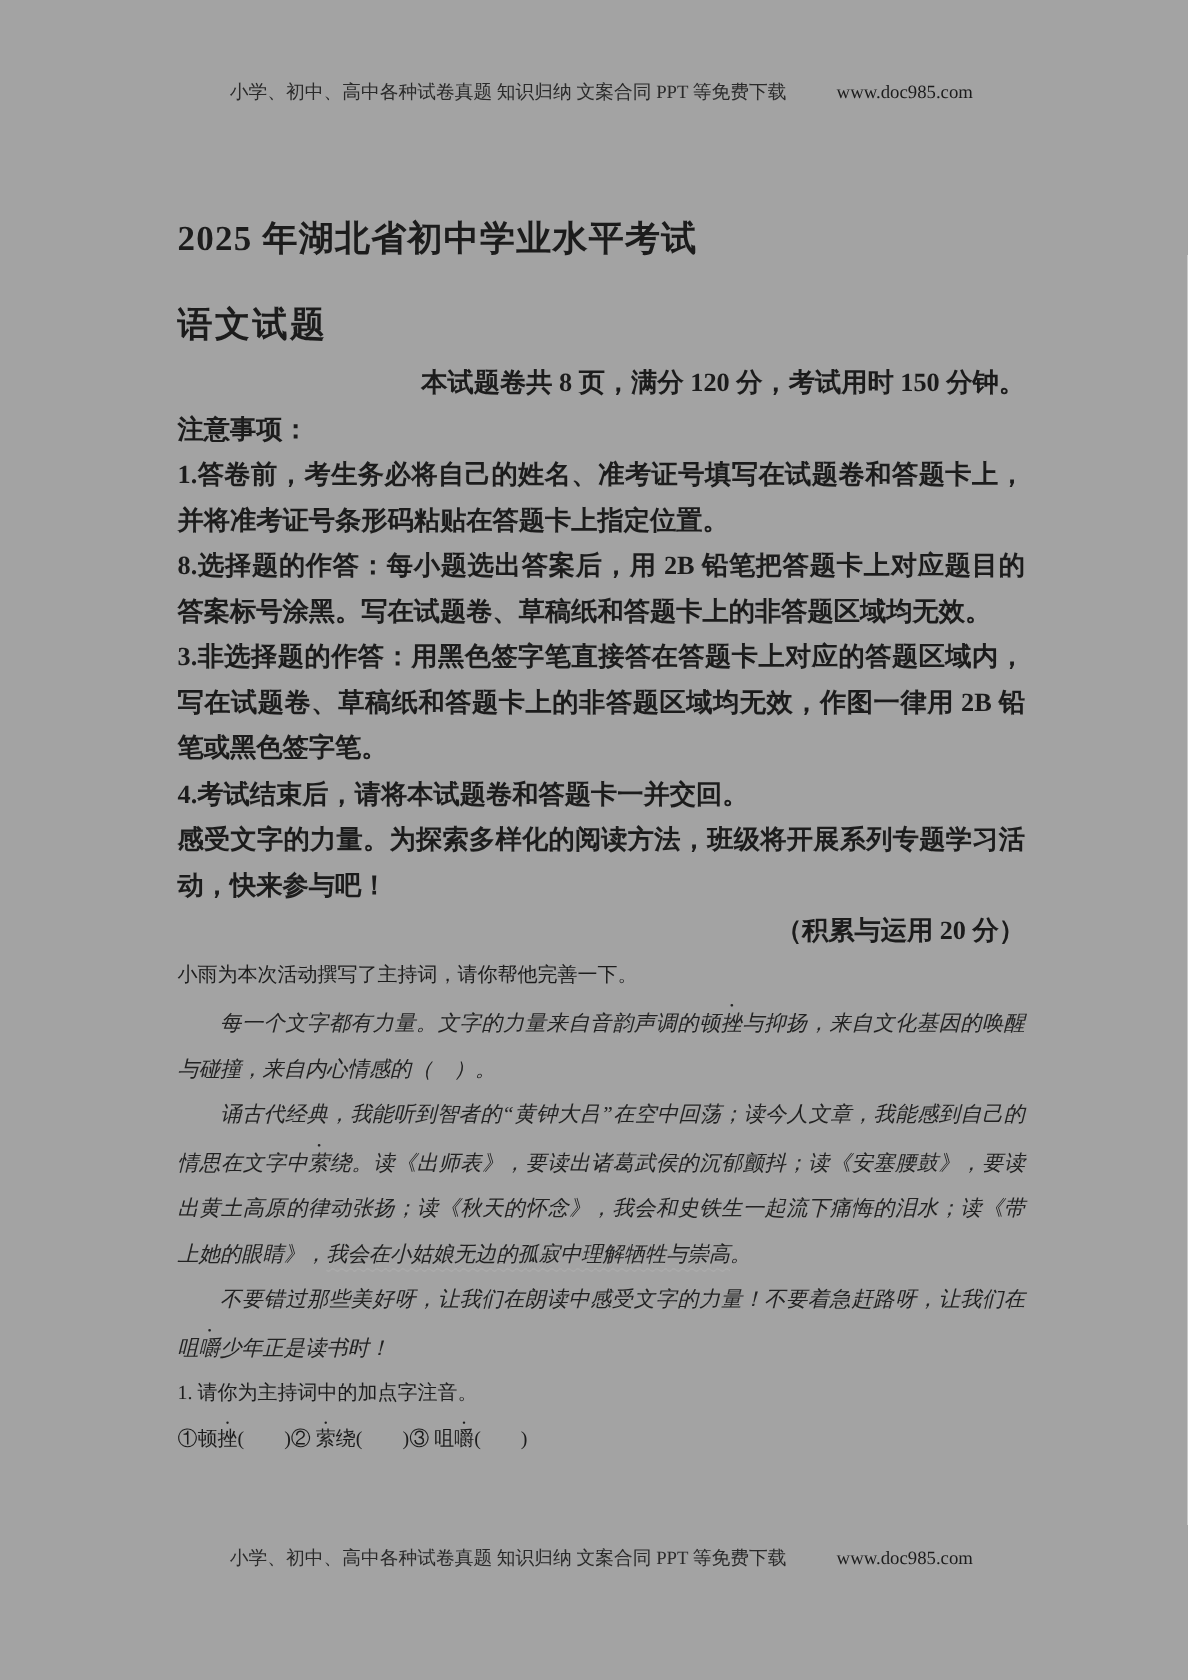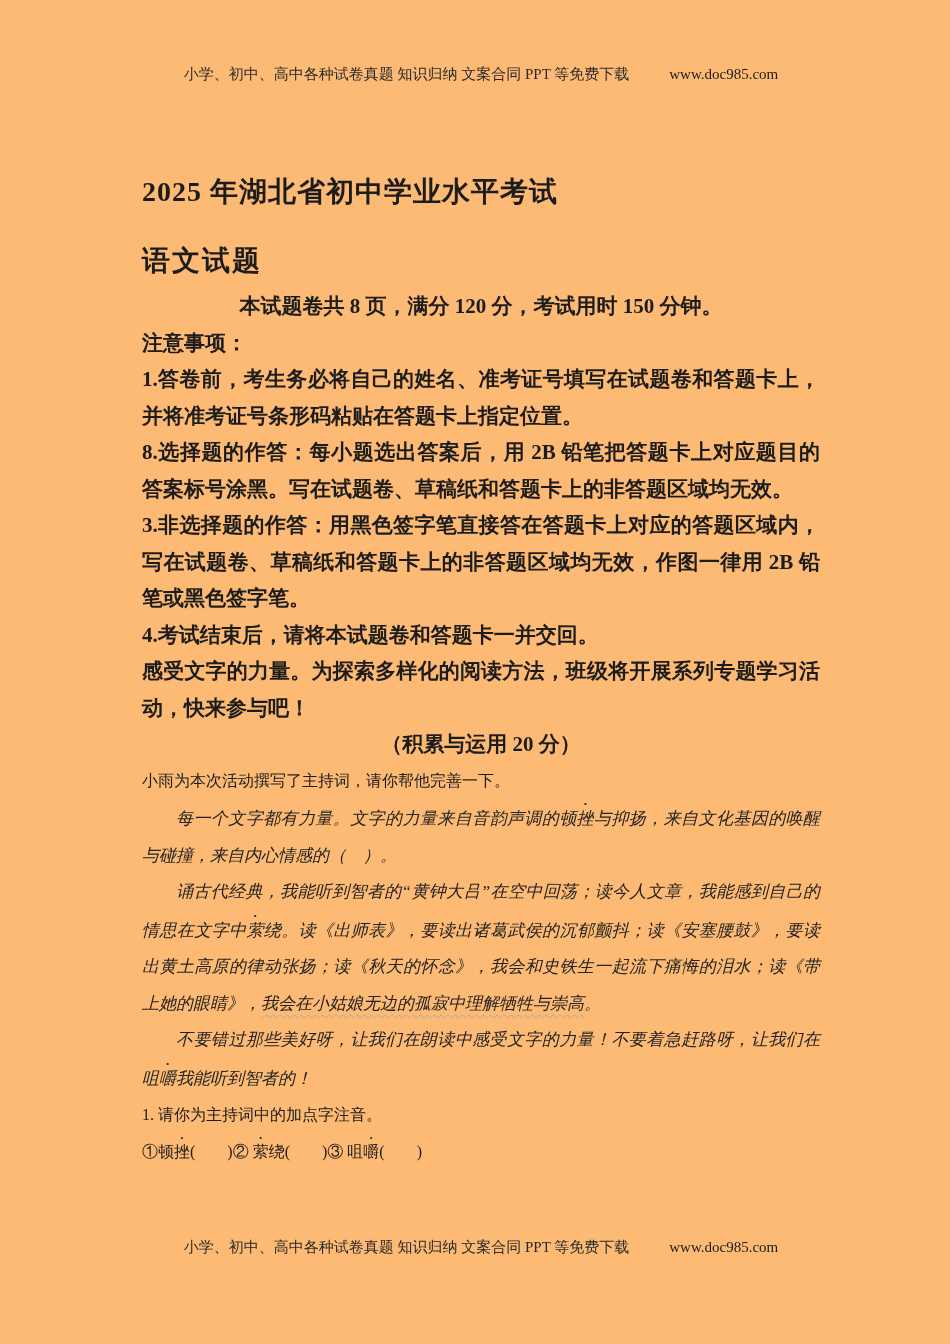--- a/index.html
+++ b/index.html
@@ -1,20 +1,20 @@
 <!DOCTYPE html>
 <html lang="zh"><head>
 <meta charset="utf-8">
 <style>
   html,body{margin:0;padding:0;background:#e8e8e8;}
   .page{
     position:relative;
     width:950px;height:1344px;
     margin:0 auto;
-    background:#fdba74;
+    background:#a3a3a3;
     color:#1c1c1c;
     font-family:"Liberation Serif","DejaVu Serif",serif;
     overflow:hidden;
   }
   .site-line{
     position:absolute;left:142px;right:130px;
     display:flex;justify-content:center;align-items:baseline;gap:40px;
     font-size:15px;line-height:22px;color:#2a2a2a;white-space:nowrap;
   }
   .site-line.top{top:63px;}
@@ -30,21 +30,21 @@
     text-align:left;font-weight:bold;font-size:28px;line-height:36px;
     letter-spacing:2px;
   }
   .flow{
     position:absolute;top:288px;left:142px;right:130px;
     font-size:21px;line-height:36.5px;
     overflow-wrap:anywhere;
   }
   .flow p{margin:0;}
   .bold{font-weight:bold;}
-  .center{text-align:center;}
+  .center{text-align:right;}
   .just{text-align:justify;}
   .body-text{font-size:16px;}
   .kai{
     font-size:17px;color:#222222;
     text-indent:2em;text-align:justify;font-style:italic;
   }
   .emph{
     -webkit-text-emphasis:filled dot;
     -webkit-text-emphasis-position:over right;
     text-emphasis:filled dot;
@@ -82,21 +82,21 @@
     <p class="bold just">感受文字的力量。为探索多样化的阅读方法，班级将开展系列专题学习活动，快来参与吧！</p>
 
     <p class="bold center">（积累与运用 20 分）</p>
 
     <p class="body-text">小雨为本次活动撰写了主持词，请你帮他完善一下。</p>
 
     <p class="kai"><span>每一个文字都有力量。文字的力量来自音韵声调的顿</span><span class="emph">挫</span><span>与抑扬，来自文化基因的唤醒与碰撞，来自内心情感的（　）。</span></p>
 
     <p class="kai"><span>诵古代经典，我能听到智者的“黄钟大吕”在空中回荡；读今人文章，我能感到自己的情思在文字中</span><span class="emph">萦</span><span>绕。读《出师表》，要读出诸葛武侯的沉郁颤抖；读《安塞腰鼓》，要读出黄土高原的律动张扬；读《秋天的怀念》，我会和史铁生一起流下痛悔的泪水；读《带上她的眼睛》，</span><span class="wavy">我会在小姑娘无边的孤寂中理解牺牲与崇高</span><span>。</span></p>
 
-    <p class="kai"><span>不要错过那些美好呀，让我们在朗读中感受文字的力量！不要着急赶路呀，让我们在咀</span><span class="emph">嚼</span><span>我能听到智者的！</span></p>
+    <p class="kai"><span>不要错过那些美好呀，让我们在朗读中感受文字的力量！不要着急赶路呀，让我们在咀</span><span class="emph">嚼</span><span>少年正是读书时！</span></p>
 
     <p class="body-text">1. 请你为主持词中的加点字注音。</p>
 
     <p class="body-text"><span>①顿</span><span class="emph">挫</span><span>(　　)② </span><span class="emph">萦</span><span>绕(　　)③ 咀</span><span class="emph">嚼</span><span>(　　)</span></p>
   </div>
 
   <div class="site-line bottom">
     <span>小学、初中、高中各种试卷真题  知识归纳  文案合同  PPT 等免费下载</span>
     <span class="url">www.doc985.com</span>
   </div>

